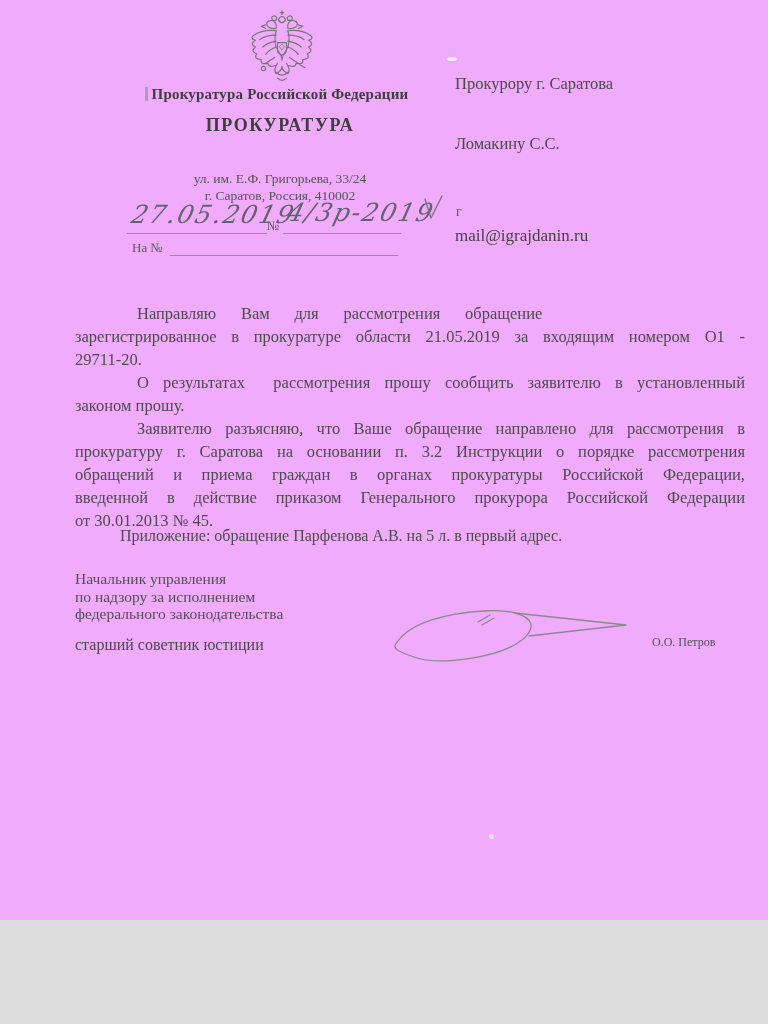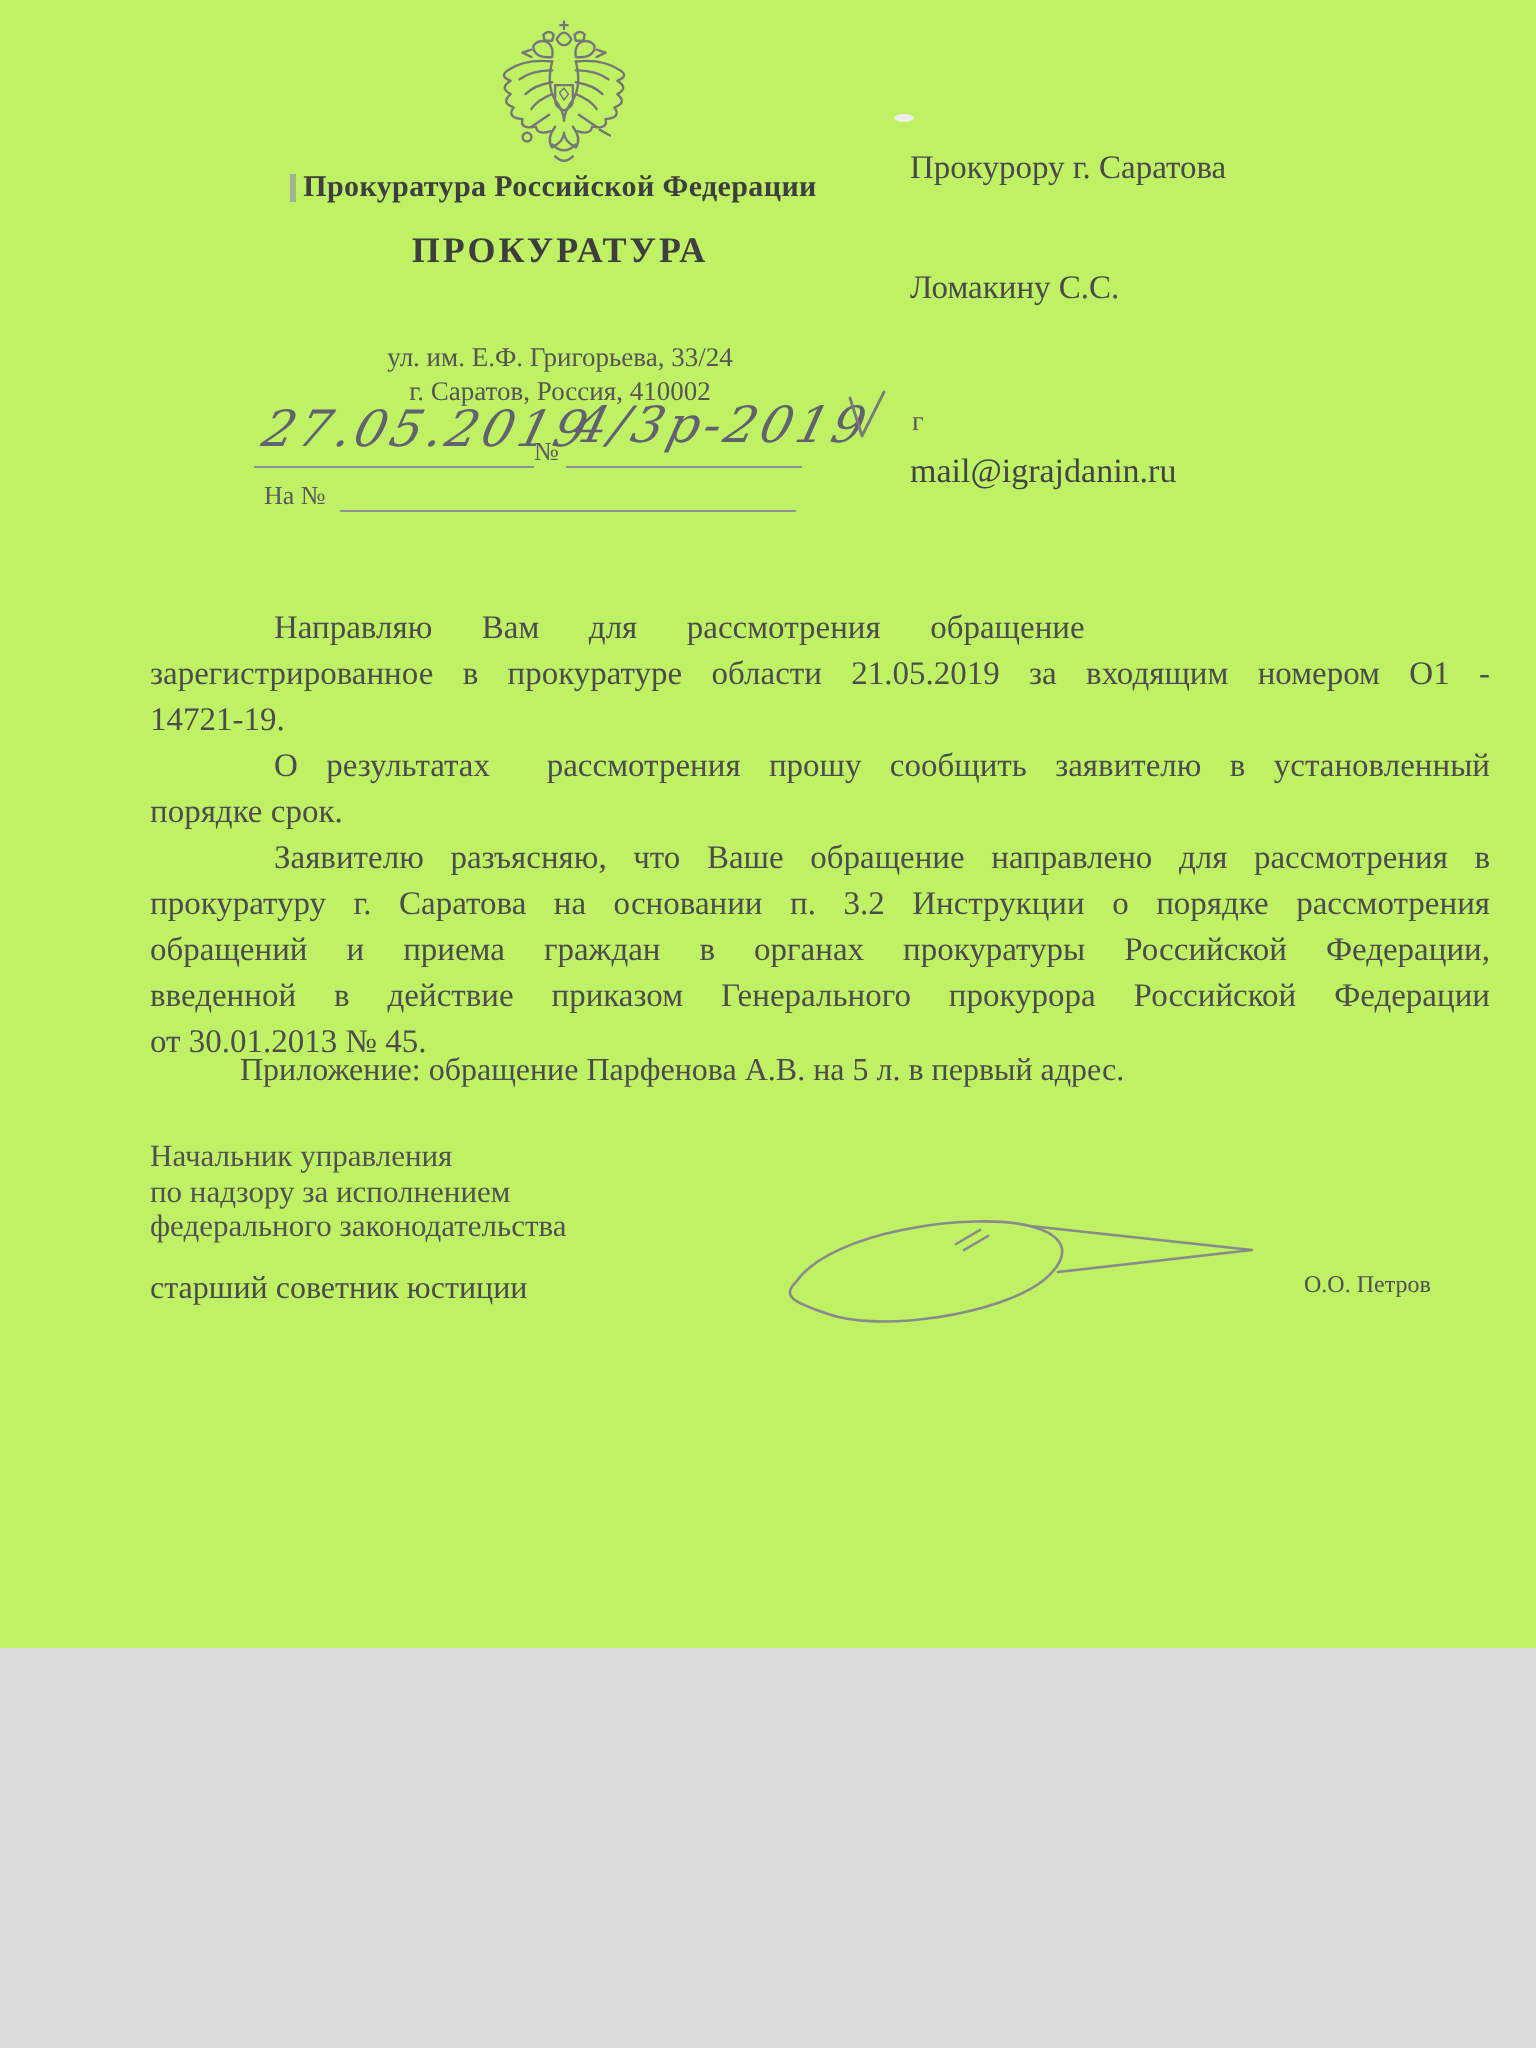--- a/index.html
+++ b/index.html
@@ -1,18 +1,18 @@
 <!DOCTYPE html>
 <html><head>
 <meta charset="utf-8">
 <style>
   html, body { margin: 0; padding: 0; background: #dcdcdc; }
   .page {
-    position: relative; width: 768px; height: 824px; margin: 0 auto;
-    background: #bef264; overflow: hidden;
+    position: relative; width: 768px; height: 920px; margin: 0 auto;
+    background: #f0abfc; overflow: hidden;
     font-family: "Liberation Serif", serif; color: #4c4c4c;
   }
   .abs { position: absolute; }
   .center { text-align: center; }
   .bold { font-weight: bold; color: #3e3e3e; }
 
   
   .federation-line { left: 110px; top: 86px; width: 340px; font-size: 15px; letter-spacing: .2px; }
   .org-line1 { left: 110px; top: 115px; width: 340px; font-size: 18px; letter-spacing: 1.5px; }
   .org-line2 { left: 110px; top: 138px; width: 340px; font-size: 16.5px; white-space: pre; }
@@ -106,23 +106,23 @@
 
   <svg class="abs check-mark" width="22" height="26" viewBox="0 0 22 26" aria-label="V">
     <path d="M3 4 L9 23 L20 1" stroke="#7a7a7a" stroke-width="1.4" fill="none" stroke-linecap="round" stroke-linejoin="round"></path>
   </svg>
   <div class="abs hw-letter">г</div>
   <div class="abs email-line">mail@igrajdanin.ru</div>
 
   <div class="abs body-block">
       <div class="body-line">Направляю      Вам      для      рассмотрения      обращение</div>
       <div class="body-line">зарегистрированное в прокуратуре области 21.05.2019 за входящим номером О1 -</div>
-      <div class="body-line">14721-19.</div>
+      <div class="body-line">29711-20.</div>
       <div class="body-line">О результатах  рассмотрения прошу сообщить заявителю в установленный</div>
-      <div class="body-line">порядке срок.</div>
+      <div class="body-line">законом прошу.</div>
       <div class="body-line">Заявителю разъясняю, что Ваше обращение направлено для рассмотрения в</div>
       <div class="body-line">прокуратуру г. Саратова на основании п. 3.2 Инструкции о порядке рассмотрения</div>
       <div class="body-line">обращений и приема граждан в органах прокуратуры Российской Федерации,</div>
       <div class="body-line">введенной в действие приказом Генерального прокурора Российской Федерации</div>
       <div class="body-line">от 30.01.2013 № 45.</div>
     </div>
 
   <div class="abs attachment-line">Приложение: обращение Парфенова А.В. на 5 л. в первый адрес.</div>
 
   <div class="abs sig-title">

